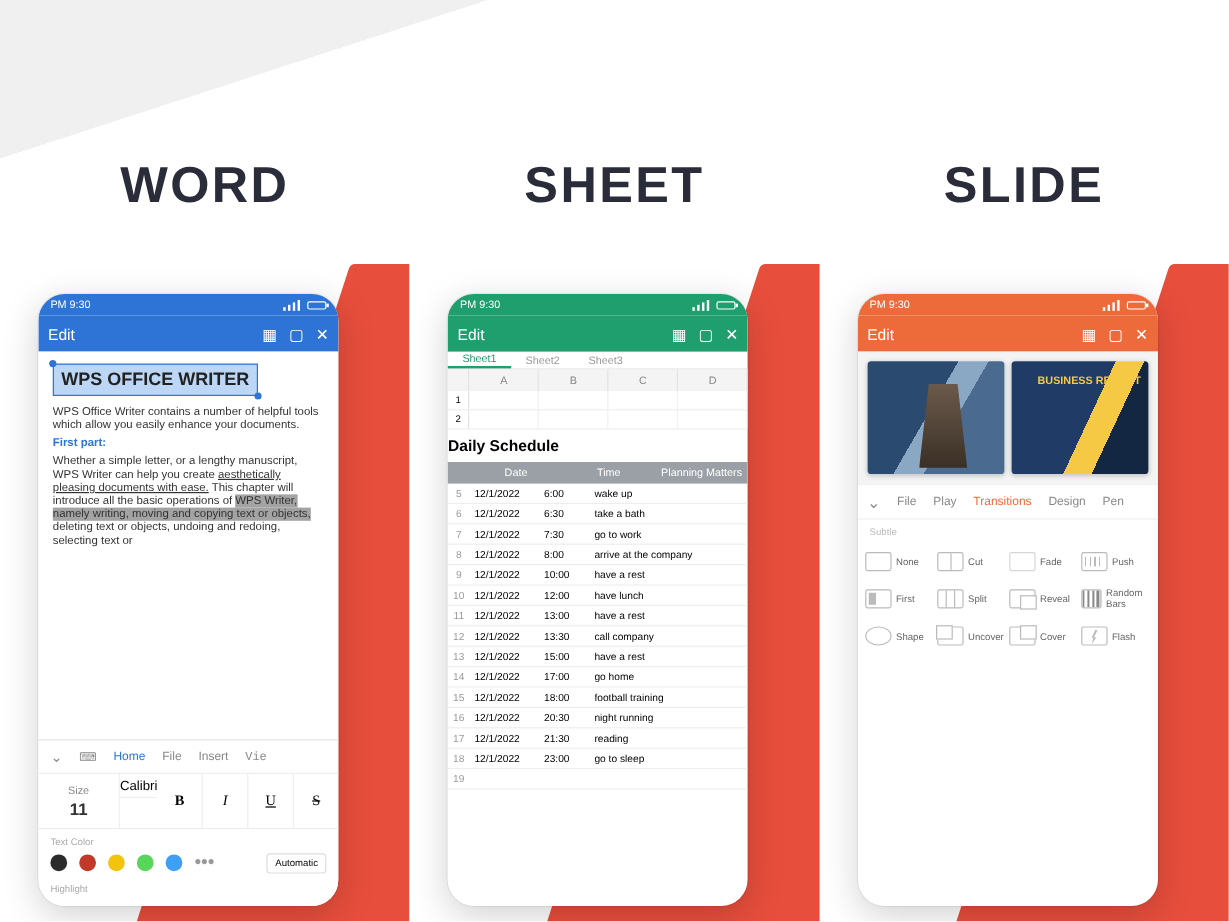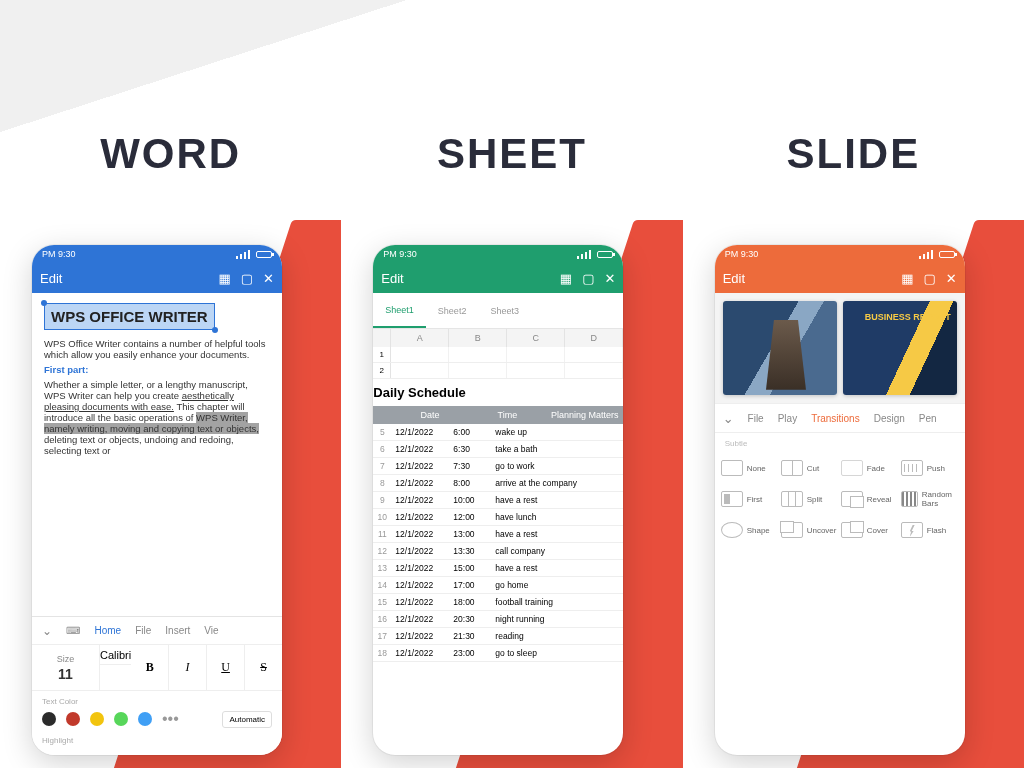--- a/index.html
+++ b/index.html
@@ -54,21 +54,21 @@
   .bius span{flex:1;display:flex;align-items:center;justify-content:center;font-size:12px;
     font-family:Georgia,serif;border-right:1px solid #eee}
   .bius span:last-child{border:0}
   .colorrow{padding:6px 10px}
   .clabel{font-size:8px;color:#aaa;margin-bottom:4px}
   .swatches{display:flex;gap:10px;align-items:center}
   .sw{width:14px;height:14px;border-radius:50%}
   .autobtn{margin-left:auto;font-size:8px;border:1px solid #ddd;padding:3px 6px;border-radius:3px}
   
   .sheet .status,.sheet .titlebar{background:#1f9e6e}
-  .stabs{display:flex;height:36px;font-size:9px;color:#999;border-bottom:1px solid #e5e5e5}
+  .stabs{display:flex;height:15px;font-size:9px;color:#999;border-bottom:1px solid #e5e5e5}
   .stabs span{padding:0 12px;display:flex;align-items:center}
   .stabs .act{color:#1f9e6e;border-bottom:2px solid #1f9e6e}
   .colhdr{display:flex;height:18px;background:#f4f4f4;font-size:9px;color:#888}
   .rn{width:18px;border-right:1px solid #e3e3e3;display:flex;align-items:center;justify-content:center}
   .ch{flex:1;border-right:1px solid #e3e3e3;display:flex;align-items:center;justify-content:center}
   .srow{display:flex;height:16px;font-size:8px;border-bottom:1px solid #eee}
   .cell{flex:1;border-right:1px solid #f1f1f1;padding:0 2px;display:flex;align-items:center;
     overflow:hidden;white-space:nowrap}
   .srow.selrow .cell:first-of-type{outline:1.5px solid #1f9e6e;outline-offset:-1px}
   .dailytitle{text-align:left;font-weight:700;font-size:13px;padding:6px 0}
@@ -154,21 +154,21 @@
       <p style="margin-bottom:4px">WPS Office Writer contains a number of helpful tools which allow you easily enhance your documents.</p>
       <p class="firstpart">First part:</p>
       <p>
         <span>Whether a simple letter, or a lengthy manuscript, WPS Writer can help you create </span><span class="ul">aesthetically pleasing documents with ease.</span><span> This chapter will introduce all the basic operations of  </span><span class="hl">WPS Writer, namely writing, moving and copying text or objects,</span><span> deleting text or objects, undoing and redoing, selecting text or</span>
       </p>
     </div>
     <div class="wtool">
       <div class="wtabs">
         <span class="chev">⌄</span>
         <span>⌨</span>
-        <span id="wtabrow"><span class="act" style="margin-right: 14px;">Home</span><span style="margin-right: 14px;">File</span><span style="margin-right: 14px;">Insert</span><span style="margin-right: 14px;">Vie</span></span>
+        <span id="wtabrow"><span class="act" style="margin-right: 14px;">Home</span><span style="margin-right: 14px;">File</span><span style="margin-right: 14px;">Insert</span><span style="margin-right: 14px; font-family: Liberation Mono, monospace;">Vie</span></span>
       </div>
       <div class="fontrow">
         <div class="sizebox">
           <span>Size</span>
           <b>11</b>
         </div>
         <div class="fmt">
           <div class="fname">Calibri</div>
           <div class="bius" id="biusrow">
                 <span style="font-weight: 700;">B</span>
@@ -332,20 +332,26 @@
             <span class="d">12/1/2022</span>
             <span class="t">21:30</span>
             <span class="p">reading</span>
           </div>
           <div class="drow">
             <span class="n">18</span>
             <span class="d">12/1/2022</span>
             <span class="t">23:00</span>
             <span class="p">go to sleep</span>
           </div>
+          <div class="drow">
+            <span class="n">19</span>
+            <span class="d"></span>
+            <span class="t"></span>
+            <span class="p"></span>
+          </div>
         </div>
   </div>
 </div>
 
 <div class="panel">
   <h1>SLIDE</h1>
   <div class="skew"></div>
   <div class="phone slide">
     <div class="status">
       <span>PM 9:30</span>

